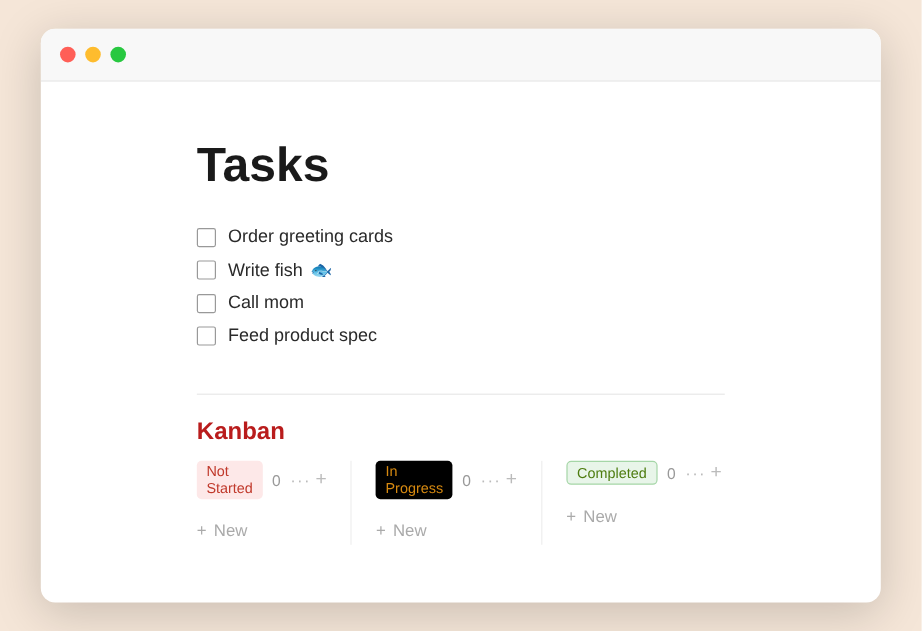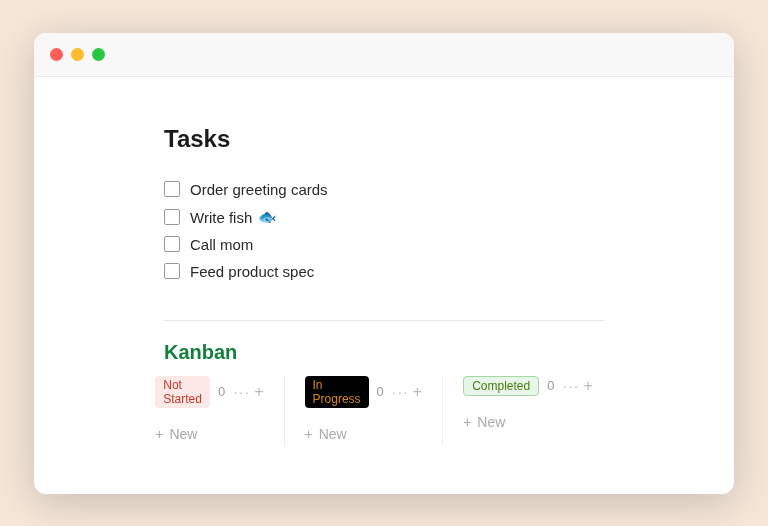--- a/index.html
+++ b/index.html
@@ -45,21 +45,21 @@
     .traffic-light.minimize { background: #febc2e; }
     .traffic-light.maximize { background: #28c840; }
 
     .content {
       flex: 1;
       padding: 48px 130px 48px 130px;
       overflow-y: auto;
     }
 
     .page-title {
-      font-size: 24px;
+      font-size: 40px;
       font-weight: 700;
       color: #1a1a1a;
       margin-bottom: 28px;
     }
 
     .task-list {
       display: flex;
       flex-direction: column;
       gap: 10px;
       margin-bottom: 40px;
@@ -89,34 +89,33 @@
       gap: 6px;
     }
 
     .task-emoji {
       font-size: 15px;
     }
 
     .section-title {
       font-size: 20px;
       font-weight: 700;
-      color: #15803d;
+      color: #b91c1c;
       margin-bottom: 12px;
     }
 
     .kanban-divider {
       border: none;
       border-top: 1px solid #e8e8e8;
       margin-bottom: 20px;
     }
 
     .kanban-board {
       display: flex;
       gap: 0;
-      justify-content: center;
     }
 
     .kanban-column {
       flex: 1;
       padding-right: 20px;
     }
 
     .kanban-column-header {
       display: flex;
       align-items: center;

